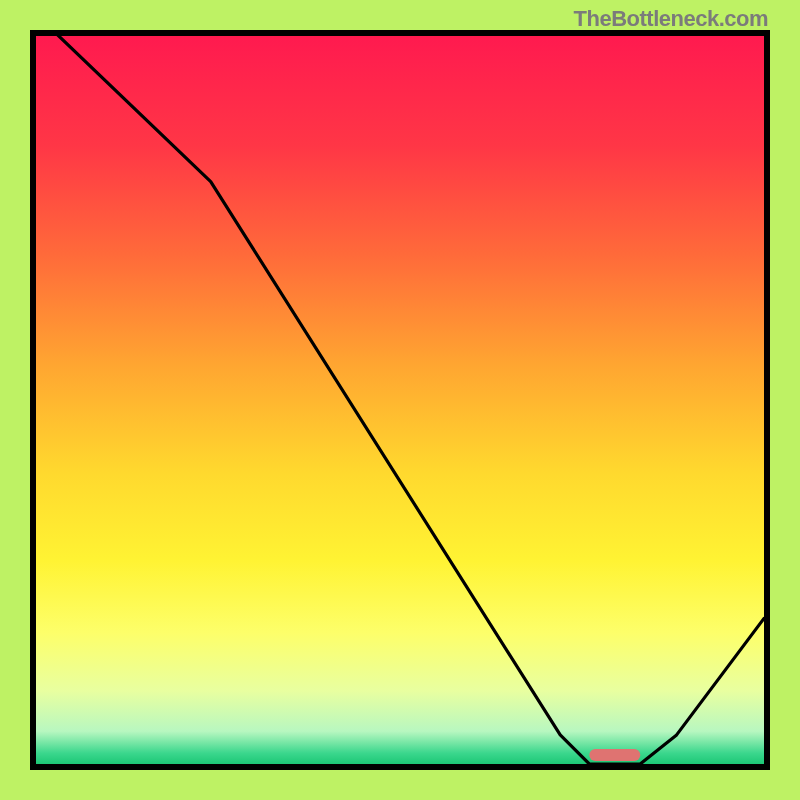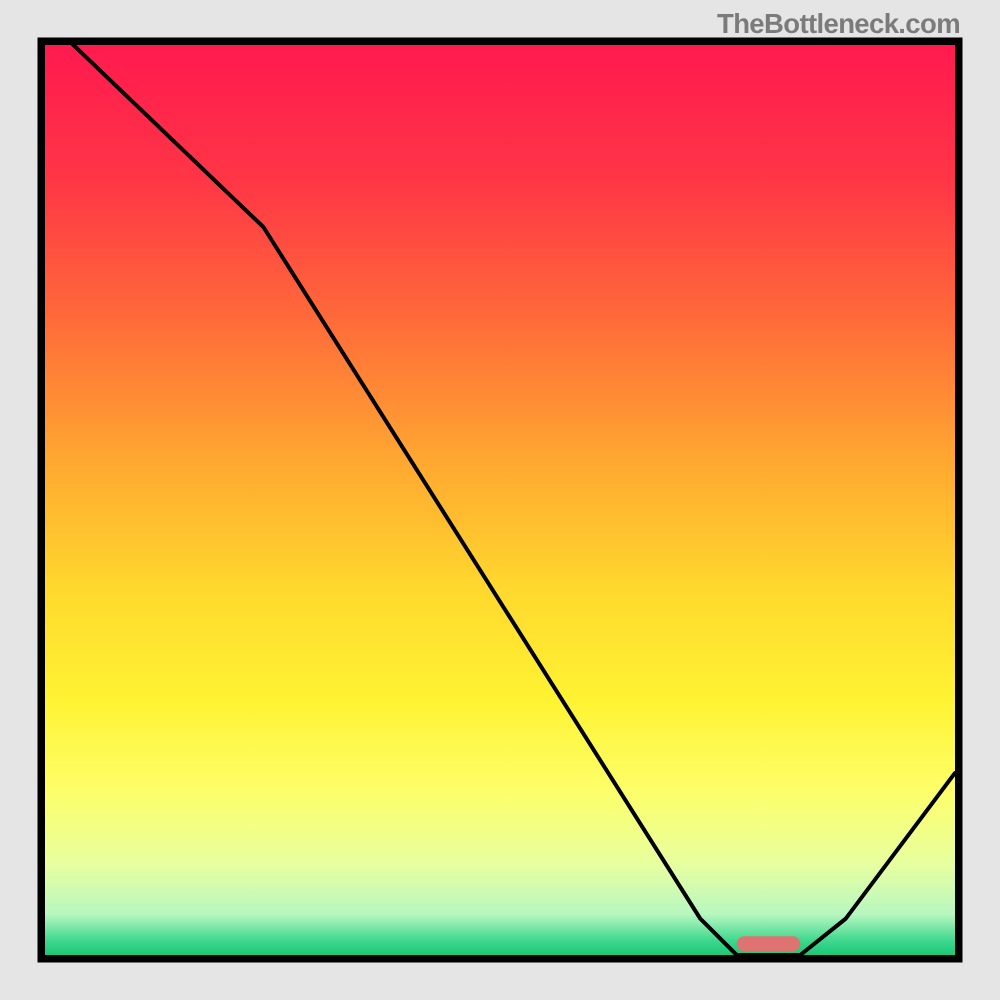--- a/index.html
+++ b/index.html
@@ -7,21 +7,21 @@
     padding: 0;
     width: 800px;
     height: 800px;
     background: #ffffff;
     overflow: hidden;
   }
   .container {
     position: relative;
     width: 800px;
     height: 800px;
-    background: #e5e5e5;
+    background: #bef264;
   }
   .chart-area {
     position: absolute;
     left: 30px;
     top: 30px;
     width: 740px;
     height: 740px;
     border: 6px solid #000;
     box-sizing: border-box;
     overflow: hidden;

